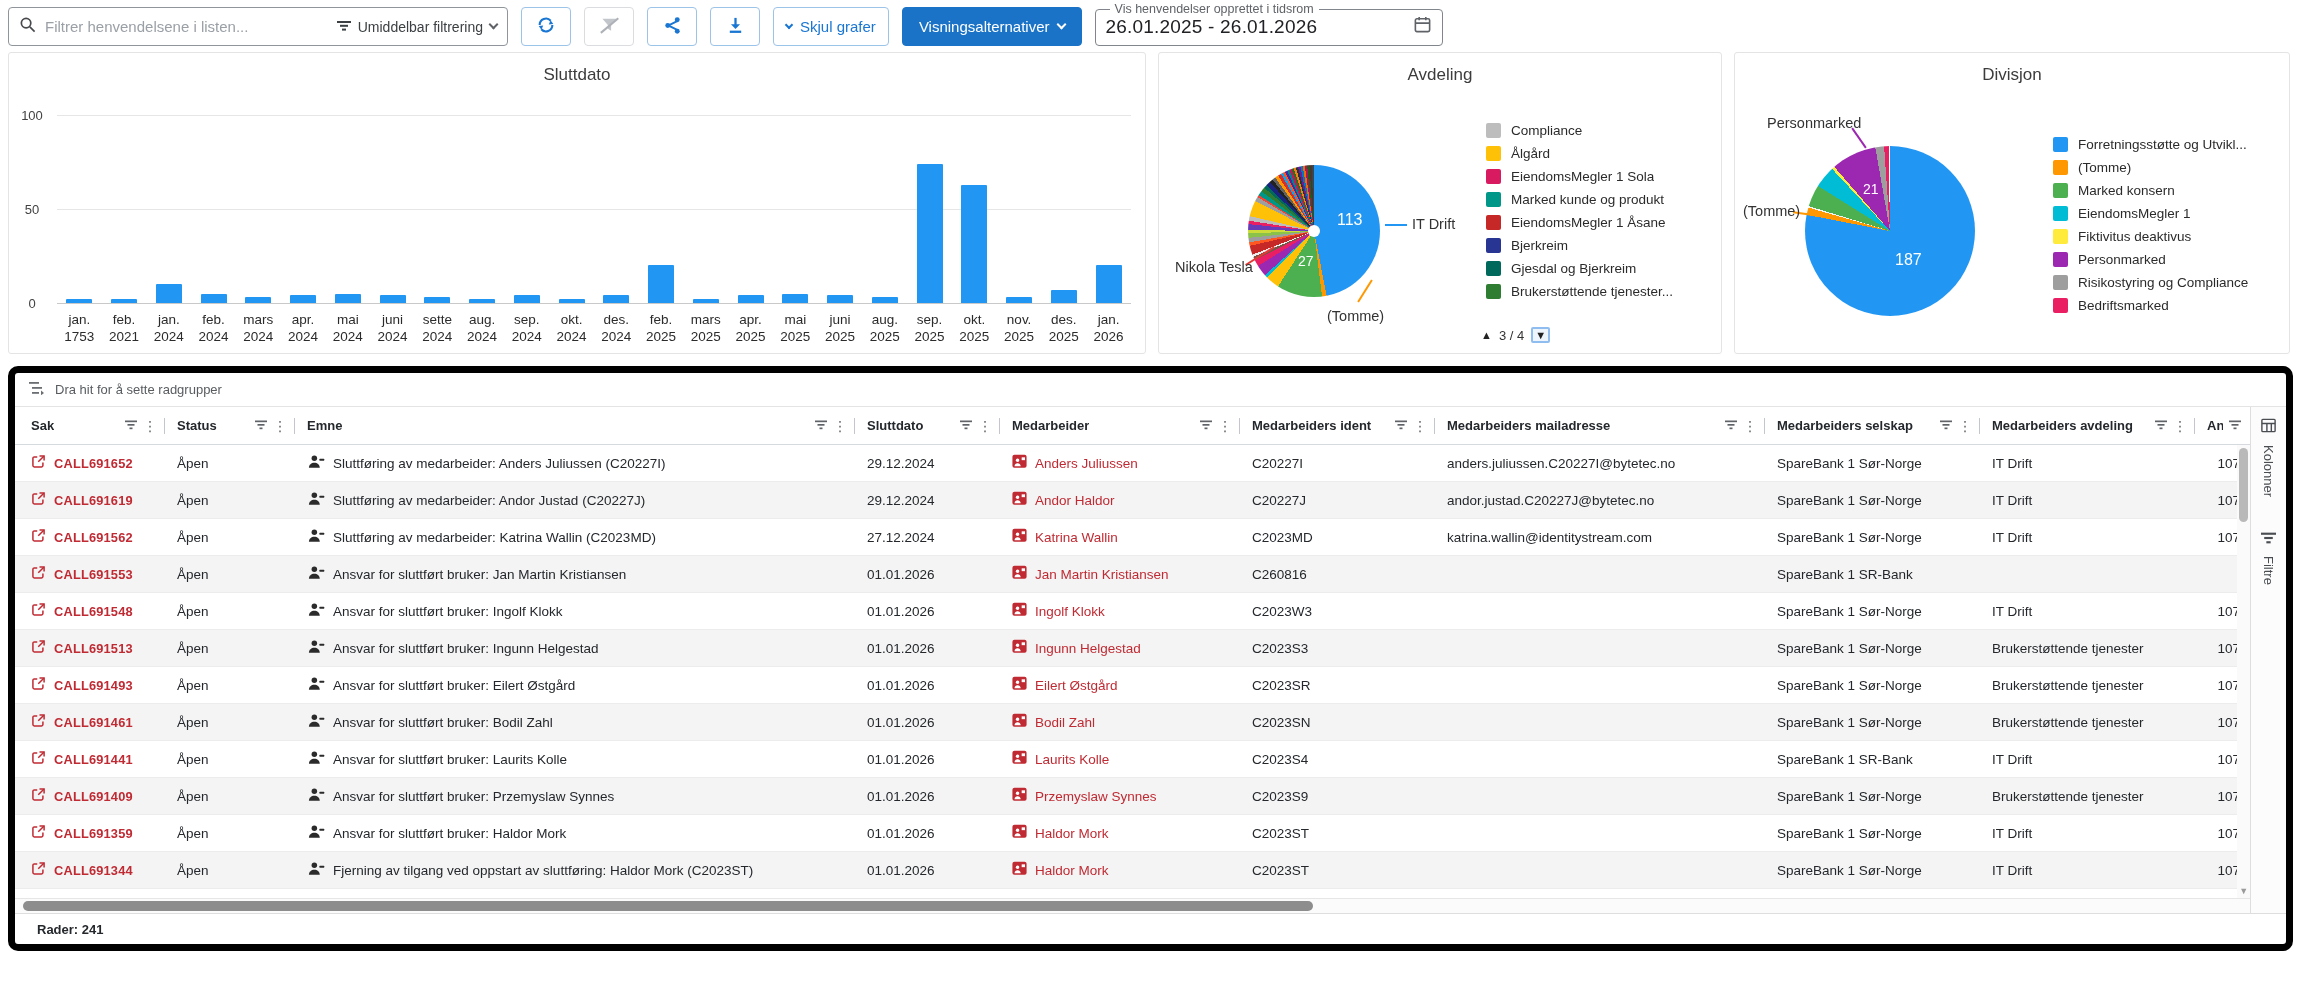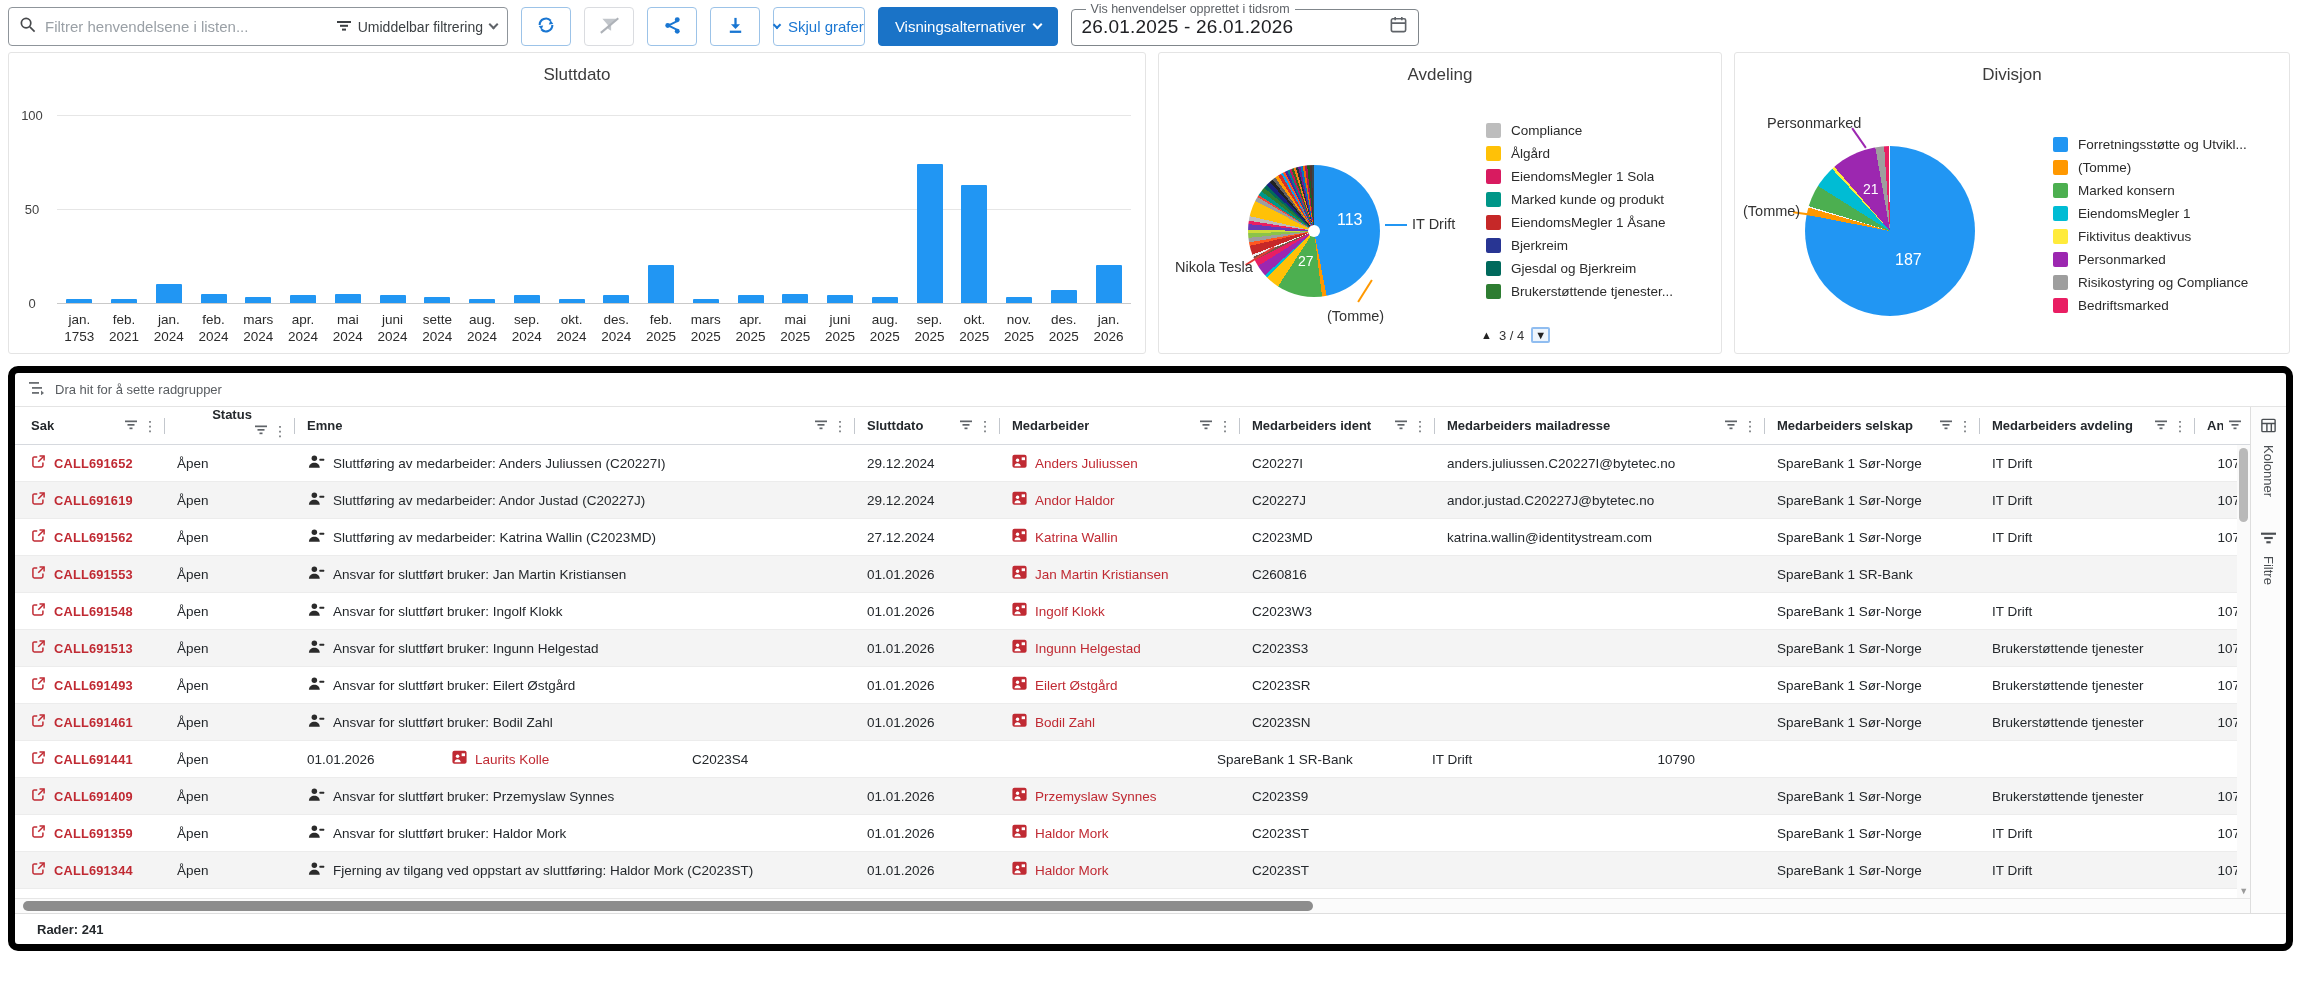--- a/index.html
+++ b/index.html
@@ -9,21 +9,21 @@
   
   .toolbar { display: flex; align-items: flex-start; gap: 13px; padding: 7px 8px 4px 8px; height: 52px; }
   .search-box { display: flex; align-items: center; gap: 9px; width: 500px; height: 39px;
     border: 1.5px solid #8f959b; border-radius: 4px; padding: 0 10px; background: #fff; }
   .search-box input { border: none; outline: none; flex: 1; font-size: 15px; color: #333;
     font-family: "Liberation Sans", sans-serif; min-width: 0; }
   .search-box input::placeholder { color: #9aa0a6; }
   .filter-mode { display: flex; align-items: center; gap: 7px; color: #3c4043; font-size: 14px; white-space: nowrap; cursor: pointer; }
   .chev { width: 7px; height: 7px; border-right: 2px solid #5f6368; border-bottom: 2px solid #5f6368;
     transform: rotate(45deg); margin-top: -4px; flex: none; }
-  .tb-btn { height: 39px; min-width: 50px; padding: 0 0; border: 1px solid #9cc3e8; border-radius: 4px;
+  .tb-btn { height: 39px; min-width: 50px; padding: 0 12px; border: 1px solid #9cc3e8; border-radius: 4px;
     background: #fff; display: flex; align-items: center; justify-content: center; gap: 8px; cursor: pointer; }
   .tb-btn.disabled { border-color: #dadce0; cursor: default; }
   .tb-btn.text { color: #1976d2; font-size: 15px; }
   .tb-btn.primary { background: #1a73c7; border-color: #1a73c7; color: #fff; font-size: 15px; padding: 0 16px; }
   .tb-btn.primary .chev { border-color: #fff; }
   .tb-btn.text .chev { border-color: #1976d2; width: 6px; height: 6px; }
   fieldset.date-range { border: 1.5px solid #80868b; border-radius: 4px; width: 348px; height: 44px;
     padding: 0 10px 4px 10px; margin-top: -5px; background: #fff; }
   fieldset.date-range legend { font-size: 12.5px; color: #5f6368; padding: 0 5px; margin-left: 4px; }
   .date-inner { display: flex; align-items: center; justify-content: space-between; margin-top: -1px; }
@@ -497,21 +497,21 @@
             <span class="h-label">Sak</span>
             <span class="h-icons">
               <span><svg width="12" height="12" viewBox="0 0 12 12">
                   <rect y="1.5" width="12" height="1.7" fill="#5f6368"></rect>
                   <rect x="2.5" y="5" width="7" height="1.7" fill="#5f6368"></rect>
                   <rect x="4.5" y="8.5" width="3" height="1.7" fill="#5f6368"></rect>
                 </svg></span>
               <span class="hdots">⋮</span>
             </span>
           </div>
-          <div class="h-cell" style="width: 130px; flex-direction: column;">
+          <div class="h-cell" style="width: 130px;">
             <span class="h-label">Status</span>
             <span class="h-icons">
               <span><svg width="12" height="12" viewBox="0 0 12 12">
                   <rect y="1.5" width="12" height="1.7" fill="#5f6368"></rect>
                   <rect x="2.5" y="5" width="7" height="1.7" fill="#5f6368"></rect>
                   <rect x="4.5" y="8.5" width="3" height="1.7" fill="#5f6368"></rect>
                 </svg></span>
               <span class="hdots">⋮</span>
             </span>
           </div>
@@ -898,20 +898,28 @@
               <div class="g-cell" style="width:150px">
                 <span><svg width="15" height="15" viewBox="0 0 18 18">
                     <path d="M7.5 3.5H4A1.7 1.7 0 0 0 2.3 5.2v8.6A1.7 1.7 0 0 0 4 15.5h8.6a1.7 1.7 0 0 0 1.7-1.7V10.3" fill="none" stroke="#c02a33" stroke-width="1.8"></path>
                     <path d="M10.2 2.3h5.5v5.5" fill="none" stroke="#c02a33" stroke-width="1.8"></path>
                     <path d="M15.4 2.6L8.7 9.3" stroke="#c02a33" stroke-width="1.8"></path>
                   </svg></span>
                 <span class="link-red">CALL691441</span>
               </div>
               <div class="g-cell" style="width:130px">
                 <span>Åpen</span>
+              </div>
+              <div class="g-cell" style="width:560px">
+                <span><svg width="18" height="15" viewBox="0 0 20 18">
+                    <circle cx="8" cy="5" r="3.3" fill="#2b2b2b"></circle>
+                    <path d="M1.5 16.5c0-3.7 2.9-6.1 6.5-6.1s6.5 2.4 6.5 6.1z" fill="#2b2b2b"></path>
+                    <rect x="14.2" y="5.8" width="5.6" height="2.3" rx="0.4" fill="#2b2b2b"></rect>
+                  </svg></span>
+                <span>Ansvar for sluttført bruker: Laurits Kolle</span>
               </div>
               <div class="g-cell" style="width:145px">01.01.2026</div>
               <div class="g-cell" style="width:240px">
                 <span><svg width="15" height="15" viewBox="0 0 18 18">
                     <rect x="0.5" y="1" width="17" height="15.5" rx="2.4" fill="#c02a33"></rect>
                     <circle cx="6.7" cy="7.4" r="2.1" fill="#fff"></circle>
                     <path d="M3 14.6c0-2.1 1.7-3.5 3.7-3.5s3.7 1.4 3.7 3.5z" fill="#fff"></path>
                     <rect x="11.6" y="4" width="4" height="3.4" fill="#fff"></rect>
                   </svg></span>
                 <span class="name-red">Laurits Kolle</span>

